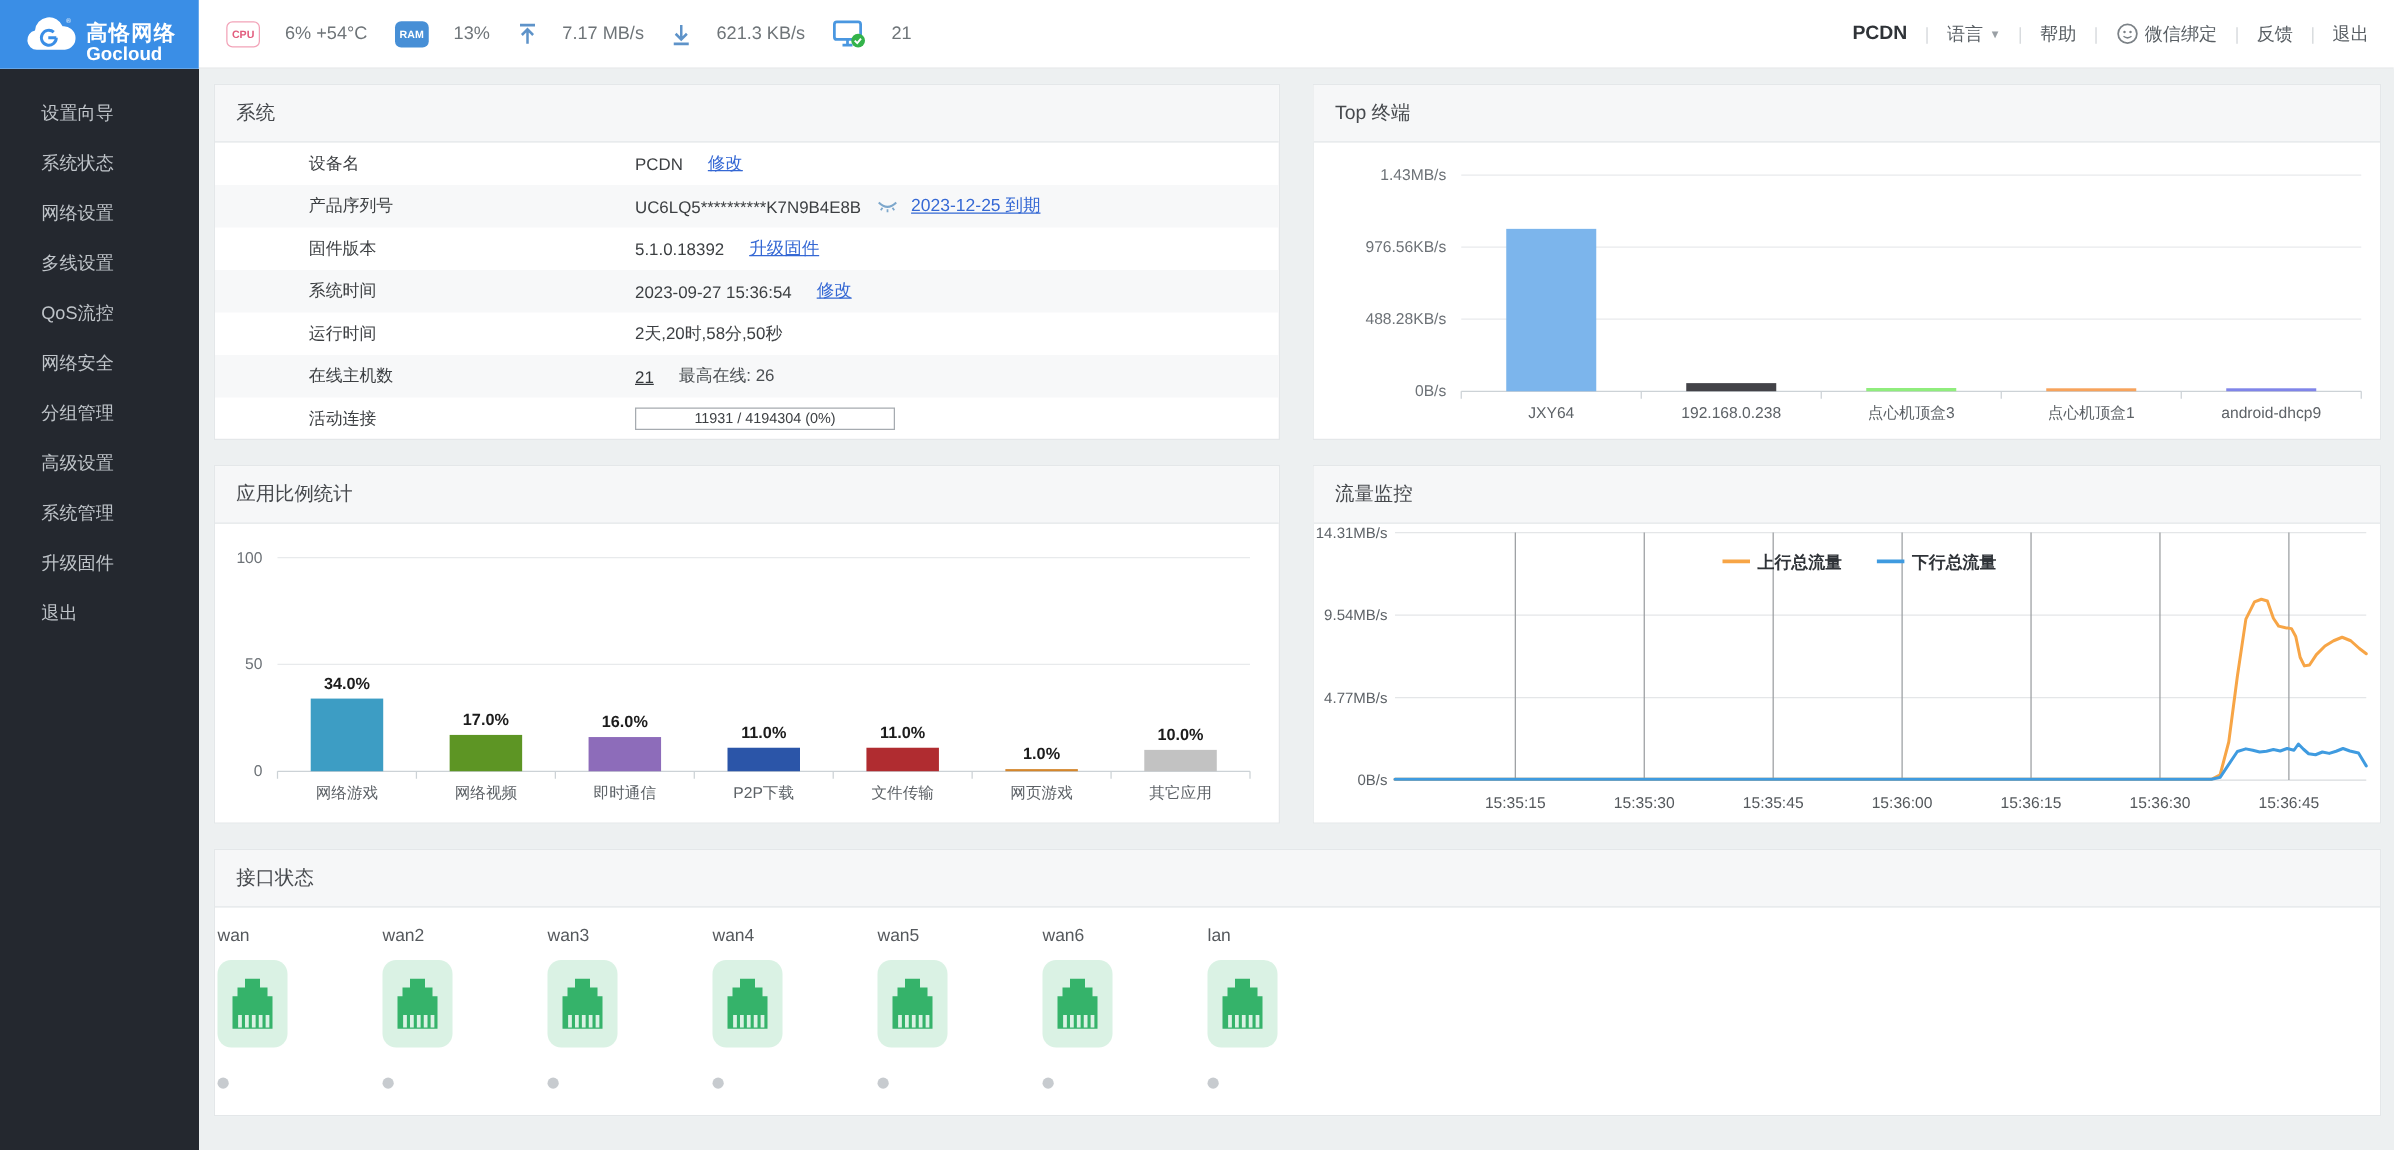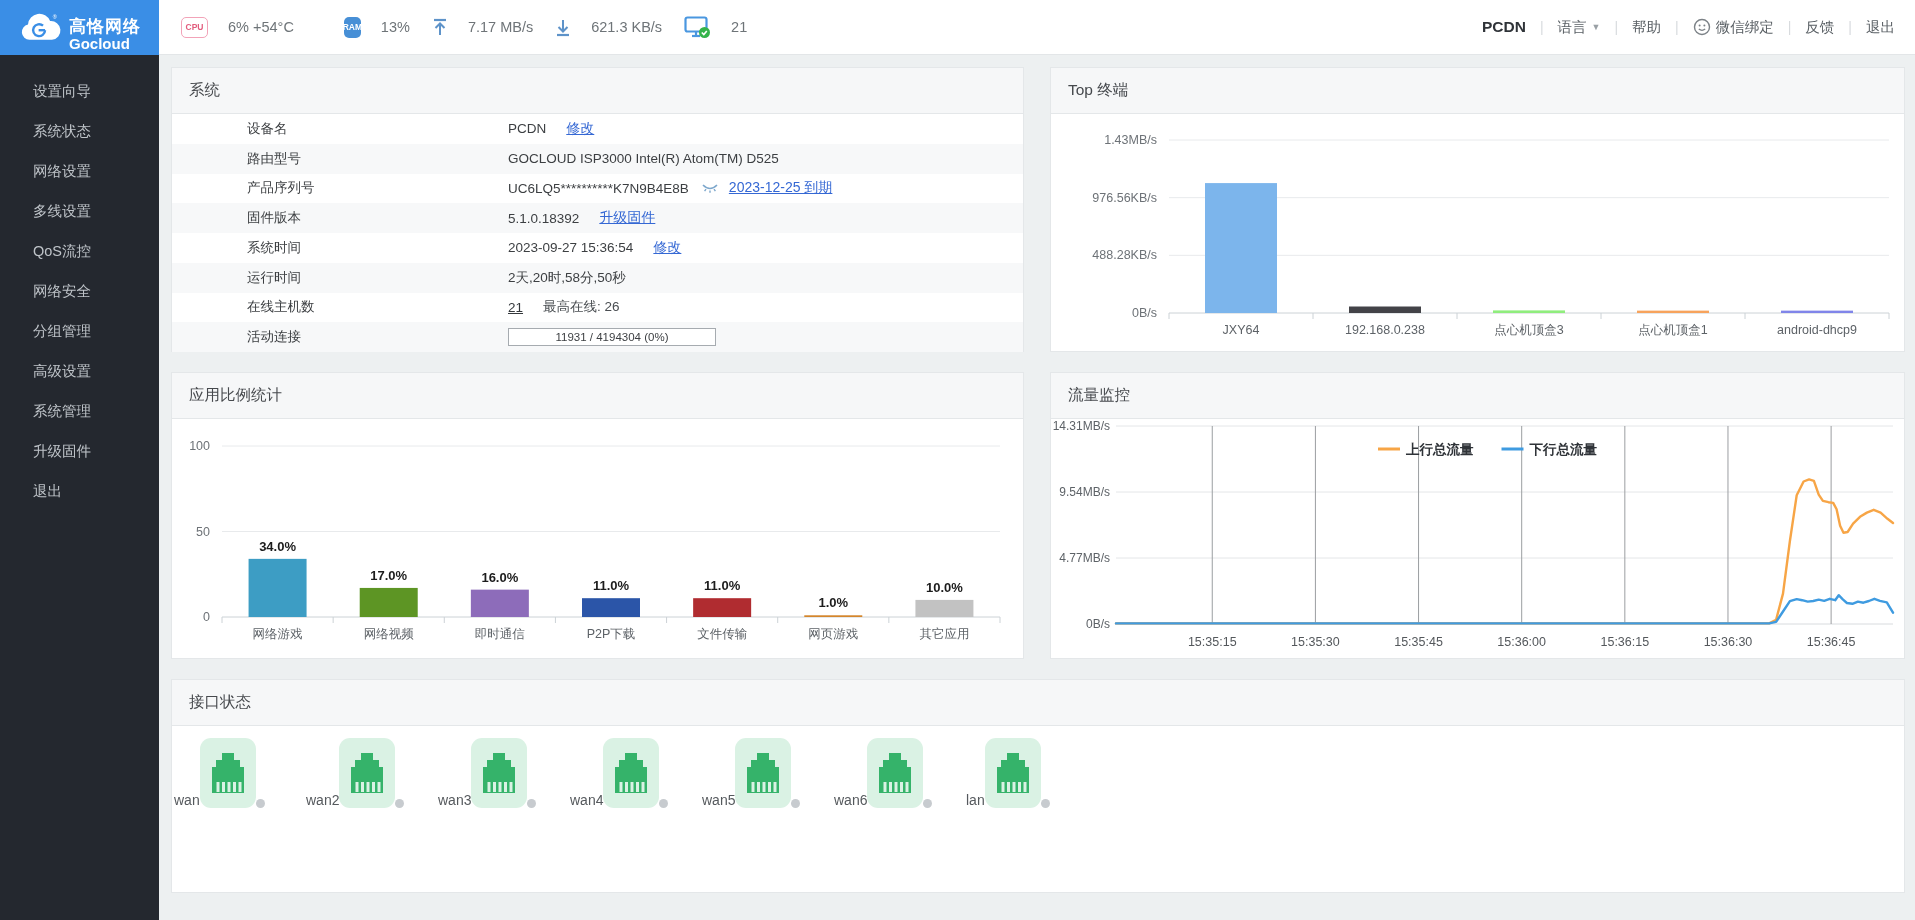--- a/index.html
+++ b/index.html
@@ -11,22 +11,22 @@
     border-bottom:1px solid #e3e6e8; display:flex; align-items:center; z-index:10; }
   .brand { width:159px; height:55px; background:#3a8ee6; display:flex; align-items:center;
     justify-content:center; gap:7px; cursor:pointer; flex:none; }
   .brand-text { color:#fff; font-weight:bold; line-height:1.05; }
   .brand-cn { font-size:17px; letter-spacing:1px;margin-top:15px; }
   .brand-en { font-size:15px; }
   .stats { display:flex; align-items:center; gap:22px; margin-left:22px; color:#6e7478; font-size:14.5px; }
   .stat { display:flex; align-items:center; gap:20px; }
   .chip-cpu { width:27px; height:21px; border:1.5px solid #f2a3b8; border-radius:5px; color:#e25c7d;
     font-size:8.5px; font-weight:bold; display:flex; align-items:center; justify-content:center; background:#fff; }
-  .chip-ram { width:17px; height:21px; border-radius:5px; background:#478fd6; color:#fff;
-    font-size:8.5px; font-weight:bold; display:flex; align-items:center; justify-content:center;margin-left:28px; }
+  .chip-ram { width:27px; height:21px; border-radius:5px; background:#478fd6; color:#fff;
+    font-size:8.5px; font-weight:bold; display:flex; align-items:center; justify-content:center; }
   .top-right { margin-left:auto; display:flex; align-items:center; gap:14px; padding-right:20px;
     font-size:14.5px; color:#595f64; }
   .top-right .devname { font-weight:bold; color:#2f3338; font-size:15.5px; }
   .top-right .sep { color:#d8dbde; font-size:14px; }
   .top-item { display:flex; align-items:center; gap:5px; cursor:pointer; }
   .caret { font-size:9px; color:#9aa0a5; }
 
   
   .sidebar { position:fixed; top:55px; left:0; bottom:0; width:159px; background:#24282f; padding-top:16px; }
   .side-item { height:40px; line-height:40px; padding-left:33px; color:#bfc4c9; font-size:14.5px; cursor:pointer; }
@@ -55,21 +55,21 @@
 
   
   .chart-panel-1 { height:285px; }
   .chart-panel-2 { height:287px; }
   .chart-svg { display:block; }
   .chart-svg text { font-family:"Liberation Sans","DejaVu Sans",sans-serif; }
 
   
   .ifaces { grid-column:1 / -1; height:214px; }
   .iface-row { display:flex; padding-left:2px; }
-  .iface { width:132px; display:flex; align-items:flex-end; }
+  .iface { width:132px; display:flex; flex-direction:column; align-items:flex-start; }
   .iface-name { margin-top:14px; font-size:14px; color:#55595d; }
   .iface-port { margin-top:12px; width:56px; height:70px; border-radius:11px; background:#daf2e4;
     display:flex; align-items:center; justify-content:center; }
   .iface-dot { margin-top:24px; width:9px; height:9px; border-radius:50%; background:#c7cbcf; }
 </style>
 </head>
 <body>
 
 <header class="topbar">
   <div class="brand">
@@ -172,26 +172,20 @@
 
   <section class="panel sys">
     <div class="panel-h">系统</div>
     <div class="panel-b">
       <div class="srow">
         <div class="slabel">设备名</div>
         <div class="svalue">
           <span>PCDN</span>
           <a class="blue-link">修改</a>
         </div>
-      </div>
-      <div class="srow">
-        <div class="slabel">路由型号</div>
-        <div class="svalue">
-            <span>GOCLOUD ISP3000 Intel(R) Atom(TM) D525</span>
-          </div>
       </div>
       <div class="srow">
         <div class="slabel">产品序列号</div>
         <div class="svalue" style="gap:10px;">
           <span>UC6LQ5**********K7N9B4E8B</span>
           <span class="eye-icon">
             <svg width="18" height="11" viewBox="0 0 18 11">
               <path d="M2 2 Q9 9 16 2" stroke="#7da7cc" stroke-width="1.6" fill="none"></path>
               <path d="M5 6.2 l-1.4 2 M9 7.4 v2.4 M13 6.2 l1.4 2" stroke="#7da7cc" stroke-width="1.4"></path>
             </svg>

